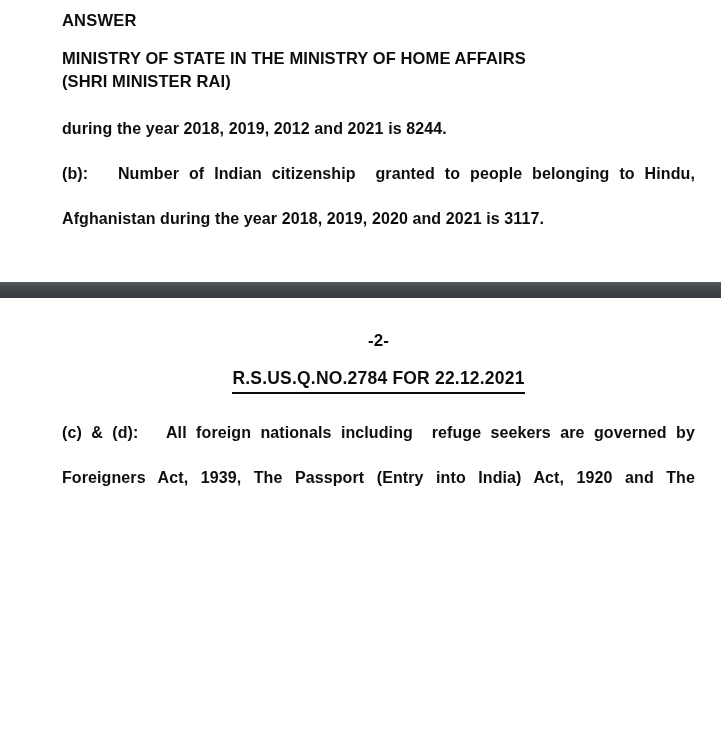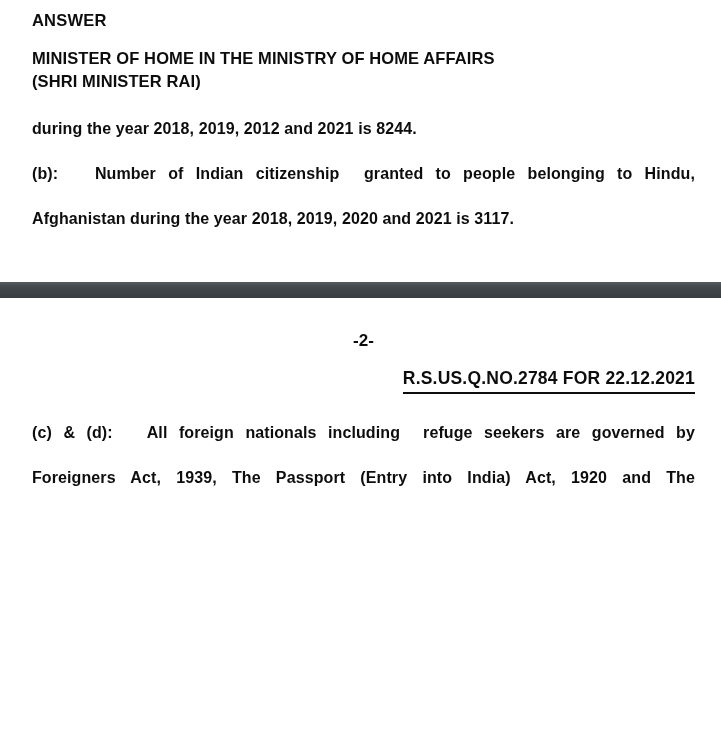--- a/index.html
+++ b/index.html
@@ -14,20 +14,21 @@
     background: #ffffff;
     overflow: hidden;
     font-family: "Liberation Sans", "DejaVu Sans", sans-serif;
     font-weight: bold;
     color: #0d0d0d;
     -webkit-font-smoothing: antialiased;
   }
   .content {
     padding-left: 32px;
     padding-right: 26px;
+    margin-left: 30px;
   }
   .answer-title {
     margin-top: 9px;
     font-size: 16.5px;
     line-height: 22px;
     letter-spacing: 0.2px;
   }
   .minister-heading {
     margin-top: 16px;
     font-size: 16.5px;
@@ -58,41 +59,41 @@
   }
   .page-number {
     margin-top: 31px;
     font-size: 17px;
     line-height: 23px;
     text-align: center;
   }
   .question-ref-row {
     margin-top: 15px;
     line-height: 23px;
-    text-align: right;
+    text-align: center;
     text-decoration: underline;
   }
   .question-ref {
     display: inline-block;
     font-size: 17.5px;
     letter-spacing: 0.2px;
     border-bottom: 2.5px solid #0d0d0d;
     padding-bottom: 2px;
   }
 </style>
 </head>
 <body>
 
 <div class="doc-page">
   <div class="content">
 
     <div class="answer-title">ANSWER</div>
 
     <div class="minister-heading">
-      <div>MINISTER OF HOME IN THE MINISTRY OF HOME AFFAIRS</div>
+      <div>MINISTRY OF STATE IN THE MINISTRY OF HOME AFFAIRS</div>
       <div>(SHRI MINISTER RAI)</div>
     </div>
 
     <div class="para para-a">
       <div class="pline">during the year 2018, 2019, 2012 and 2021 is 8244.</div>
     </div>
 
     <div class="para para-b">
       <div class="pline jline">(b):&nbsp;&nbsp; Number of Indian citizenship &nbsp;granted to people belonging to Hindu,</div>
       <div class="pline">Afghanistan during the year 2018, 2019, 2020 and 2021 is 3117.</div>

